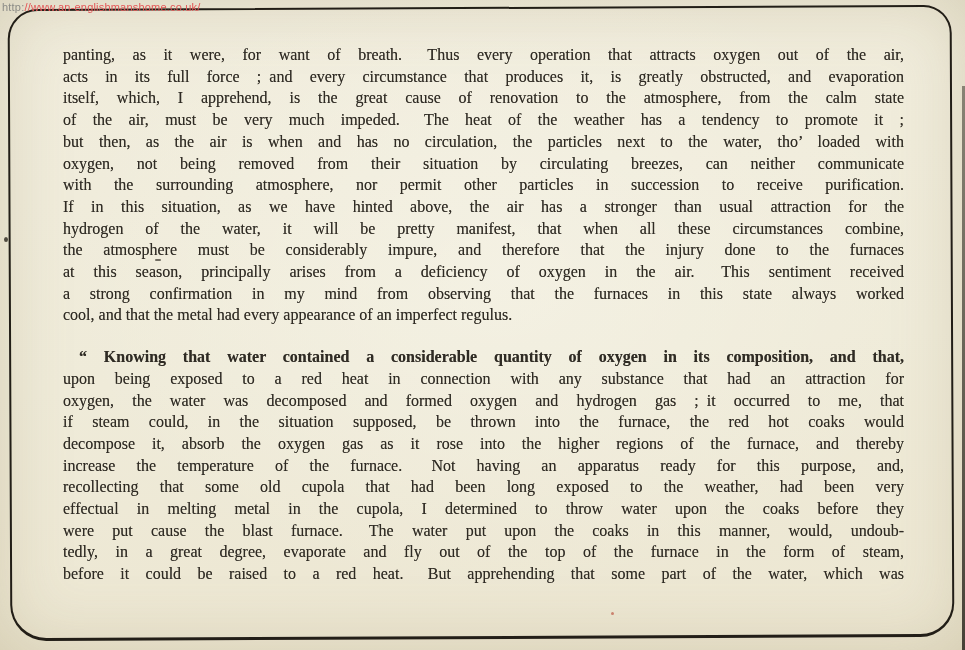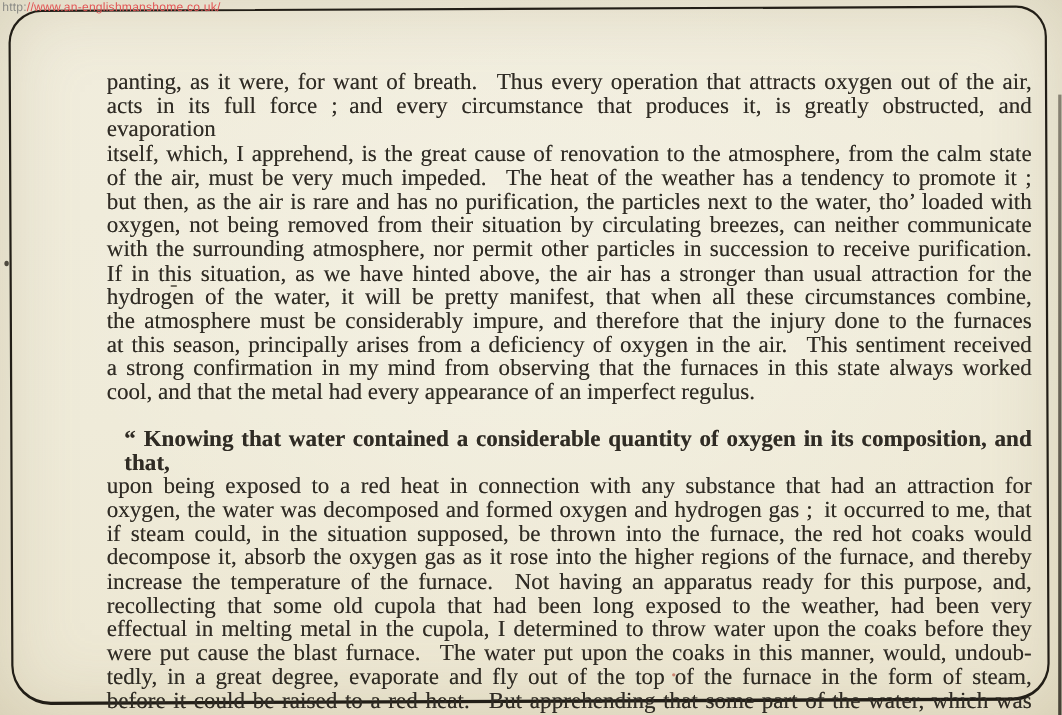--- a/index.html
+++ b/index.html
@@ -35,25 +35,24 @@
   }
   .watermark{
     position:absolute;left:2px;top:1px;z-index:10;
     font-family:"Liberation Sans","DejaVu Sans",sans-serif;
     font-size:11px;letter-spacing:0.2px;line-height:13px;
     white-space:nowrap;
   }
   .watermark .scheme{color:var(--watermark-gray);}
   .watermark .address{color:var(--watermark-red);}
   .textblock{
-    position:absolute;left:63px;top:64px;width:841px;z-index:2;
+    position:absolute;left:63px;top:44px;width:841px;z-index:2;
     color:var(--ink);
-    font-size:21px;line-height:21.7px;
+    font-size:16px;line-height:21.7px;
     text-shadow:0 0 0.5px rgba(47,43,36,0.55);
-    margin-left:34px;
   }
   .para{margin:0;}
   .para + .para{margin-top:20px;}
   .line{
     text-align:justify;
     text-align-last:justify;
     white-space:normal;
   }
   .line.no-just{text-align-last:left;}
   .line.indent{padding-left:16px;font-weight:bold;}
@@ -72,21 +71,21 @@
   <div class="frame"></div>
 
   <div class="watermark"><span class="scheme">http:</span><span class="address">//www.an-englishmanshome.co.uk/</span></div>
 
   <div class="textblock">
       <div class="para">
         <div class="line">panting, as it were, for want of breath.  Thus every operation that attracts oxygen out of the air,</div>
         <div class="line">acts in its full force ; and every circumstance that produces it, is greatly obstructed, and evaporation</div>
         <div class="line">itself, which, I apprehend, is the great cause of renovation to the atmosphere, from the calm state</div>
         <div class="line">of the air, must be very much impeded.  The heat of the weather has a tendency to promote it ;</div>
-        <div class="line">but then, as the air is rare and has no purification, the particles next to the water, tho’ loaded with</div>
+        <div class="line">but then, as the air is when and has no circulation, the particles next to the water, tho’ loaded with</div>
         <div class="line">oxygen, not being removed from their situation by circulating breezes, can neither communicate</div>
         <div class="line">with the surrounding atmosphere, nor permit other particles in succession to receive purification.</div>
         <div class="line">If in this situation, as we have hinted above, the air has a stronger than usual attraction for the</div>
         <div class="line">hydrogen of the water, it will be pretty manifest, that when all these circumstances combine,</div>
         <div class="line">the atmosphere must be considerably impure, and therefore that the injury done to the furnaces</div>
         <div class="line">at this season, principally arises from a deficiency of oxygen in the air.  This sentiment received</div>
         <div class="line">a strong confirmation in my mind from observing that the furnaces in this state always worked</div>
         <div class="line no-just">cool, and that the metal had every appearance of an imperfect regulus.</div>
       </div>
       <div class="para">

